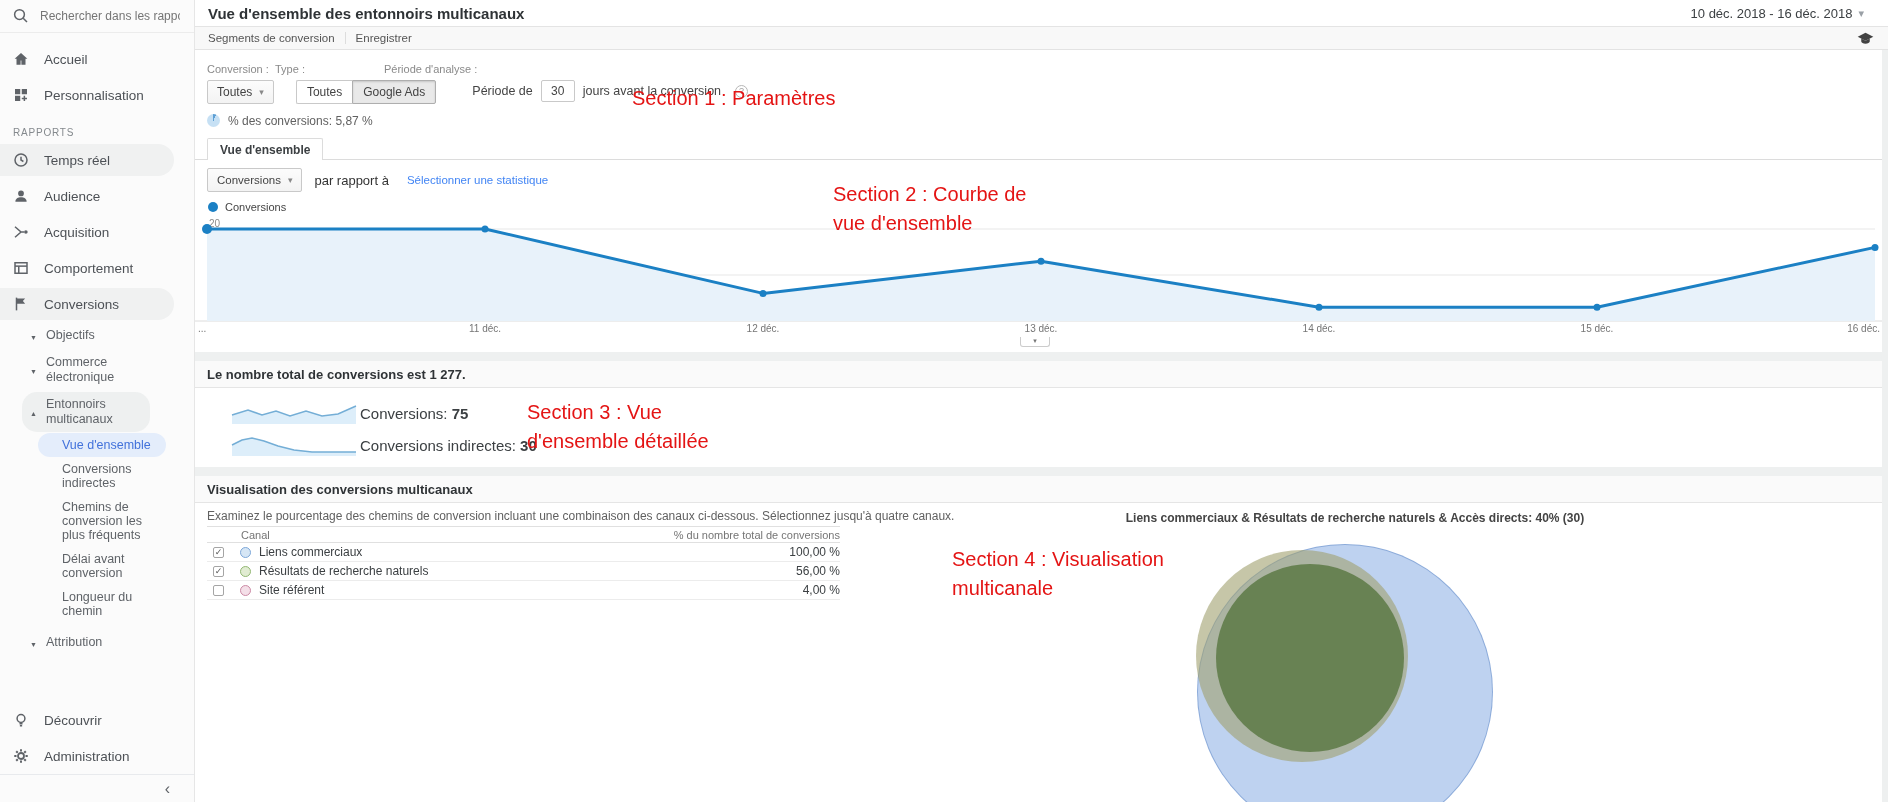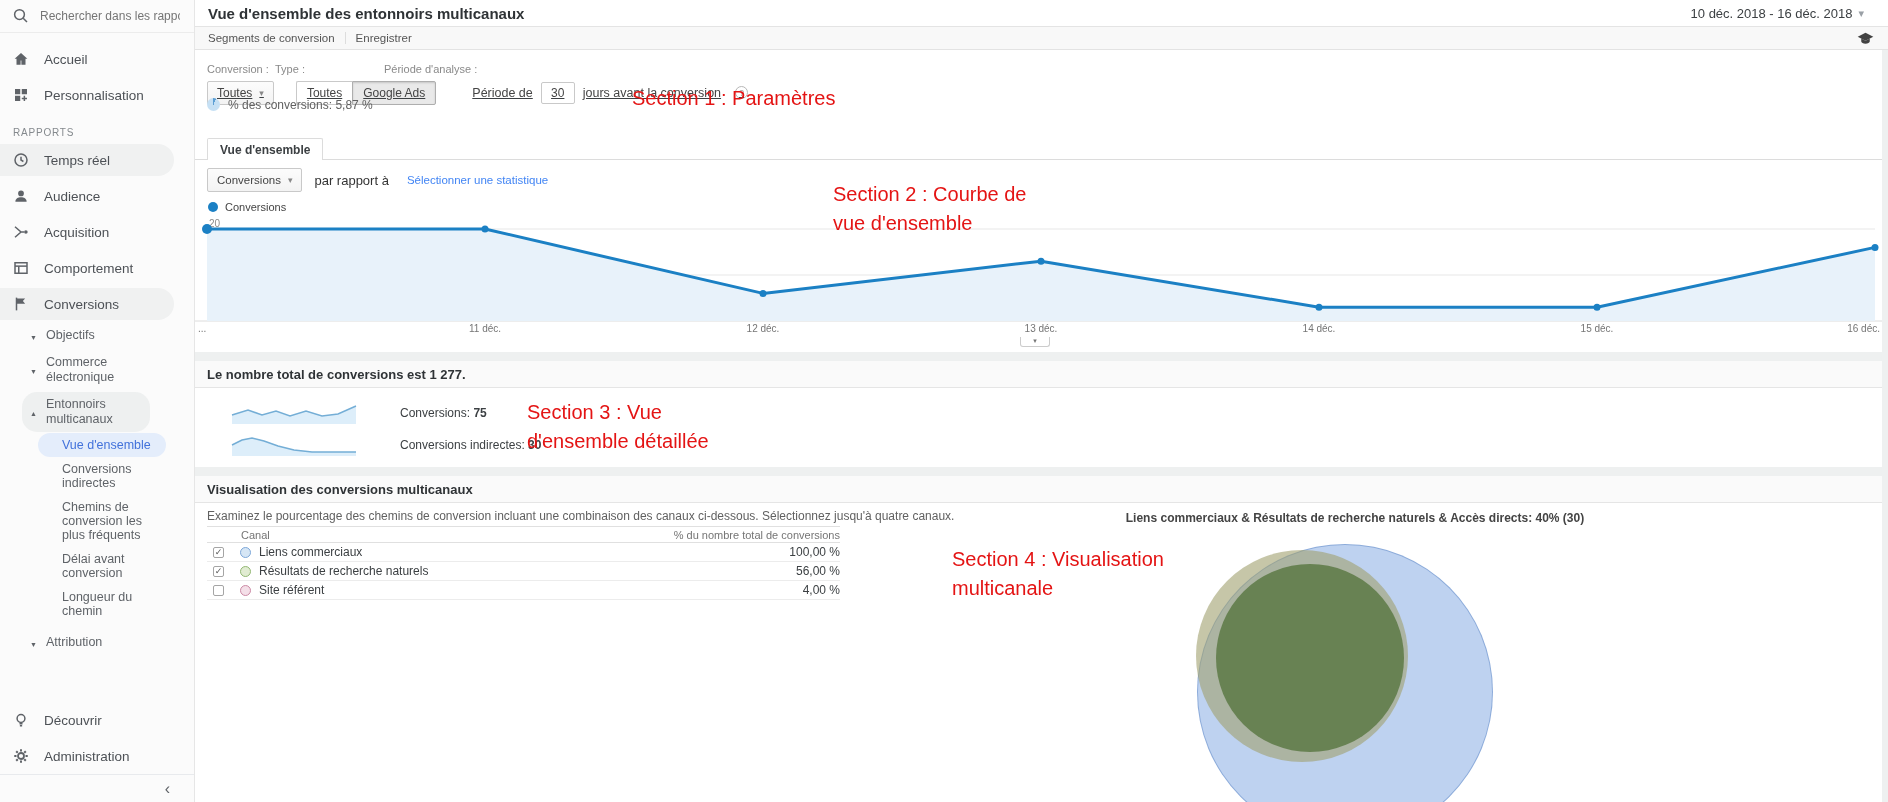--- a/index.html
+++ b/index.html
@@ -46,36 +46,36 @@
   .toolbar .titem { padding:0 10px; cursor:pointer; }
   .toolbar .titem:first-child { border-right:1px solid #ddd; margin-left:3px; }
   .cap-wrap { margin-left:auto; padding-right:14px; display:flex; align-items:center; }
 
   .card { background:#fff; margin-right:6px; position:relative; }
   .card-top { height:302px; }
   .gap { height:9px; }
   .flabel { font-size:11px; color:#8a8a8a; }
   .params-labels { position:absolute; top:13px; left:12px; display:flex; }
   .params-labels .pl1 { width:68px; } .params-labels .pl2 { width:109px; }
-  .controls { position:absolute; top:30px; left:12px; display:flex; align-items:center; height:25px;text-decoration:underline; }
+  .controls { position:absolute; top:30px; left:12px; display:flex; align-items:flex-start; height:25px; }
   .btn { height:24px; border:1px solid #c9c9c9; border-radius:2px; background:linear-gradient(#fcfcfc,#f3f3f3);
     font-size:12px; color:#444; display:inline-flex; align-items:center; padding:0 9px; cursor:pointer; }
   .btn .caret { font-size:9px; color:#888; margin-left:7px; }
   .seg { display:inline-flex; margin-left:22px; }
   .seg .segbtn { height:24px; border:1px solid #c9c9c9; background:#fff; font-size:12px; color:#444;
     display:inline-flex; align-items:center; padding:0 10px; cursor:pointer; }
   .seg .segbtn:first-child { border-radius:2px 0 0 2px; border-right:none; }
   .seg .segbtn:last-child { border-radius:0 2px 2px 0; }
   .seg .segbtn.sel { background:#e9e9e9; border-color:#aeaeae; box-shadow:inset 0 1px 2px rgba(0,0,0,.15); }
   .period-group { margin-left:36px; display:flex; align-items:center; font-size:12.5px; color:#444; }
   .period-group input { width:34px; height:22px; border:1px solid #c9c9c9; border-radius:2px; margin:0 8px;
     text-align:center; font-size:12px; color:#444; font-family:inherit; }
   .help-icon { width:13px; height:13px; border:1px solid #b7b7b7; border-radius:50%; color:#9e9e9e;
     font-size:9px; display:inline-flex; align-items:center; justify-content:center; margin-left:14px; cursor:pointer; }
-  .pie-row { position:absolute; top:48px; left:12px; display:flex; align-items:flex-start; font-size:12px; color:#616161; }
+  .pie-row { position:absolute; top:64px; left:12px; display:flex; align-items:flex-start; font-size:12px; color:#616161; }
   .pie-icon { width:13px; height:13px; border-radius:50%;
     background:conic-gradient(#5d9fd4 0 22deg,#c6e0f4 22deg 360deg); margin-right:8px; }
   .tab-rule { position:absolute; top:109px; left:0; right:0; border-bottom:1px solid #dcdcdc; }
   .tab { position:absolute; top:88px; left:12px; height:22px; background:#fff; border:1px solid #dcdcdc; border-bottom:none;
     border-radius:2px 2px 0 0; font-size:12px; font-weight:bold; color:#3c4043; padding:0 12px; display:flex; align-items:center; z-index:2; }
   .selector-row { position:absolute; top:118px; left:12px; display:flex; align-items:center; font-size:13px; color:#333; }
   .selector-row .btn { font-size:11.5px; }
   .vs-text { margin-left:12px; }
   .stat-link { margin-left:18px; font-size:11.5px; color:var(--link,#4285f4); cursor:pointer; }
   .legend { position:absolute; top:151px; left:13px; display:flex; align-items:center; font-size:11px; color:#444; }
@@ -83,21 +83,21 @@
   .chart-wrap { position:absolute; top:163px; left:0; width:1687px; height:124px; }
   .chart-handle { position:absolute; top:287px; left:825px; width:30px; height:10px; background:#fff;
     border:1px solid #ccc; border-top:none; border-radius:0 0 3px 3px; text-align:center; line-height:7px;
     font-size:7px; color:#757575; cursor:pointer; }
 
   
   .card-totals { height:106px; }
   .bar-header { height:27px; background:#fafafa; border-bottom:1px solid #e5e5e5; display:flex; align-items:center;
     font-size:13px; font-weight:bold; color:#2f3336; padding-left:12px; }
   .trow { position:absolute; left:35px; display:flex; align-items:center; }
-  .trow .tlabel { margin-left:40px; font-size:12px; color:#3c4043; }
+  .trow .tlabel { font-size:15px; color:#3c4043; }
   .trow .tvalue { font-weight:bold; }
   .spark { width:130px; height:26px; }
 
   
   .card-viz { height:326px; overflow:hidden; }
   .viz-desc { position:absolute; top:33px; left:12px; font-size:12px; color:#616161; }
   .ctable { position:absolute; top:50px; left:12px; width:633px; font-size:12px; color:#3c4043; }
   .ctable .thead { display:flex; border-top:1px solid #e0e0e0; border-bottom:1px solid #e0e0e0; height:17px;
     align-items:center; font-size:11px; color:#757575; }
   .ctable .thead .hc1 { margin-left:34px; }

